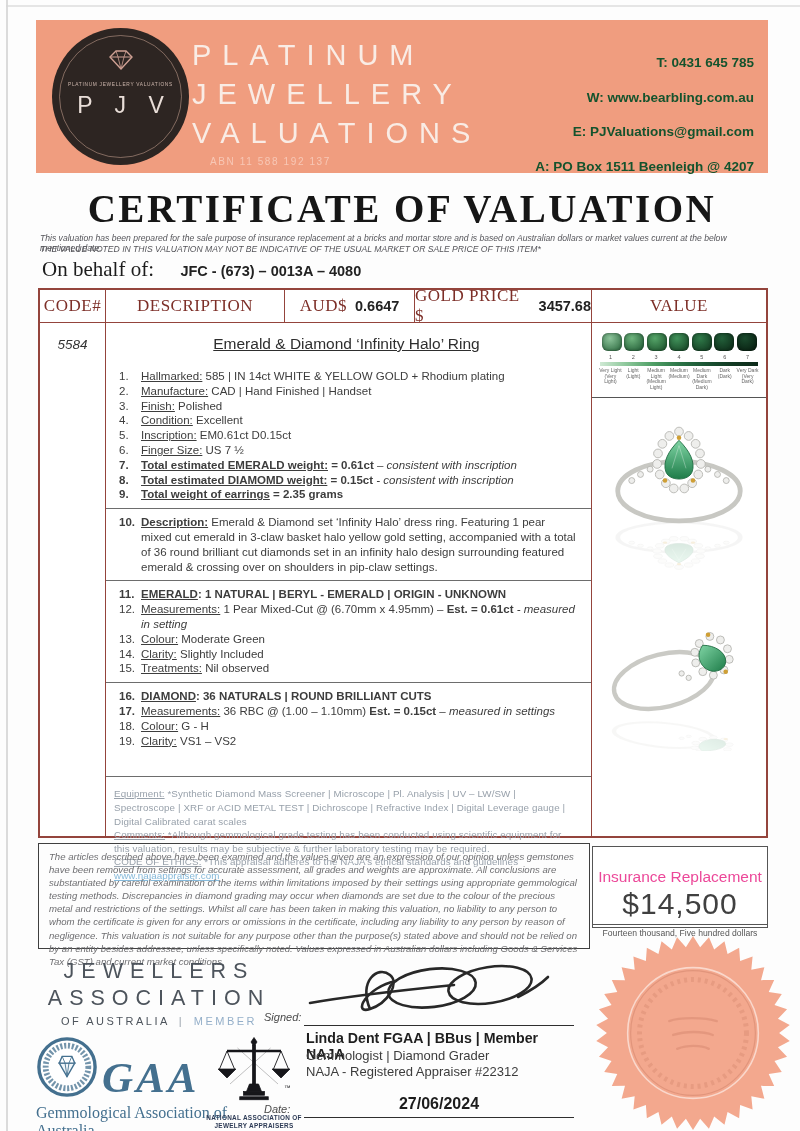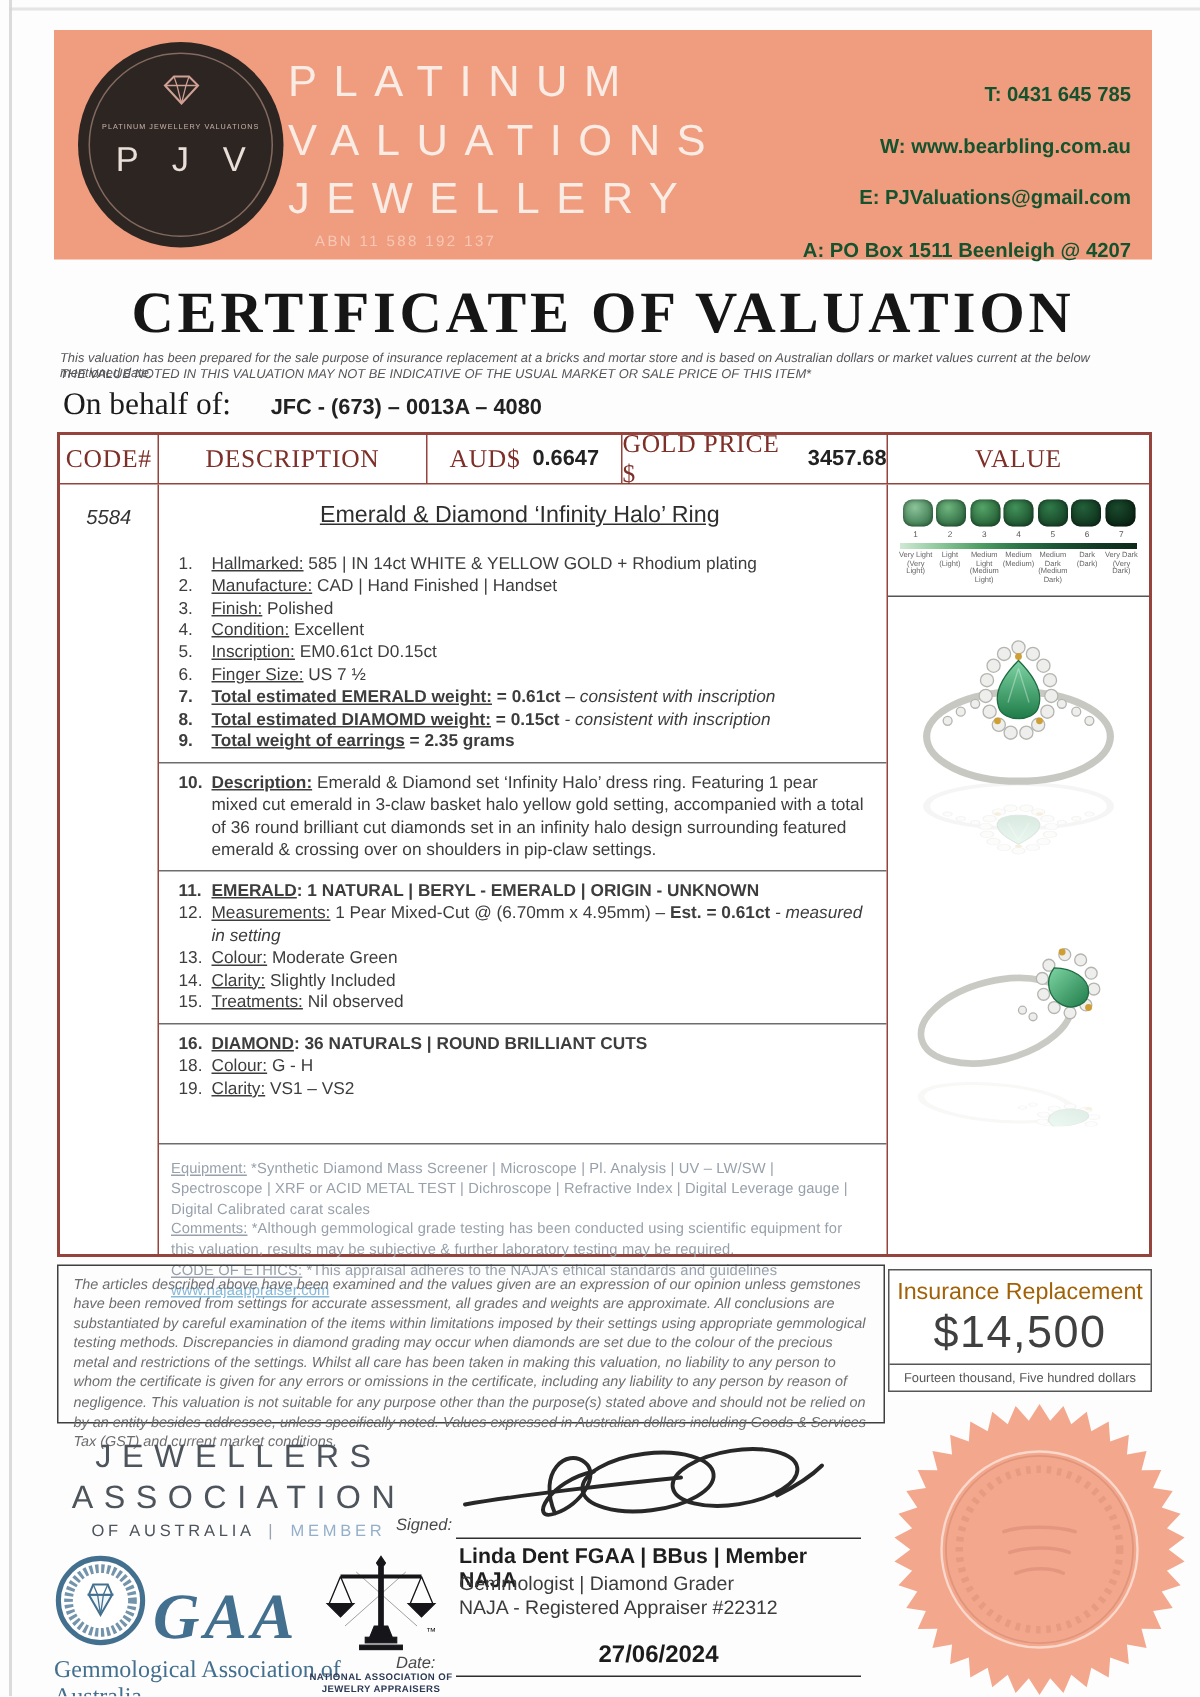--- a/index.html
+++ b/index.html
@@ -69,21 +69,21 @@
   .tone-labels { display:flex; }
   .tone-label { flex:1; text-align:center; font-size:5px; line-height:5.6px; color:#666; }
   .tone-label span { display:block; }
   .ring-photo { display:block; margin:16px auto 0; }
   .ring-photo.second { margin-top:34px; }
 
   
   .disclaimer-box { position:absolute; left:38px; top:843px; width:552px; height:106px; border:1.5px solid #3f3f3f;
                     padding:6px 10px; font-size:9.6px; font-style:italic; color:#6e6e71; line-height:13.1px; }
   .insurance-box { position:absolute; left:592px; top:846px; width:176px; height:82px; border:1.2px solid #555; text-align:center; background:#fff; }
-  .ins-title { font-size:15.5px; color:#a16207; margin-top:6px; }
+  .ins-title { font-size:15.5px; color:#ec4899; margin-top:21px; }
   .ins-value { font-size:30px; color:#404040; letter-spacing:1px; margin-top:1px; }
   .ins-divider { border-top:1.2px solid #555; margin-top:3px; }
   .ins-caption { font-size:8.6px; color:#555; margin-top:3px; }
 
   
   .jaa { position:absolute; left:40px; top:958px; width:238px; text-align:center; color:#4d545c; }
   .jaa-l1, .jaa-l2 { font-size:21.5px; letter-spacing:7px; line-height:27px; }
   .jaa-l3 { font-size:11px; letter-spacing:2.5px; margin-top:3px; }
   .jaa-sep { color:#9aa3ad; margin:0 4px; }
   .jaa-member { color:#94afc9; }
@@ -126,22 +126,22 @@
           <polygon points="8,1 18,1 24,7 13,19 2,7" fill="none" stroke="#cfa093" stroke-width="1.4"></polygon>
           <polyline points="2,7 24,7" stroke="#cfa093" stroke-width="1" fill="none"></polyline>
           <polyline points="8,1 10,7 13,19 16,7 18,1" stroke="#cfa093" stroke-width="0.8" fill="none"></polyline>
         </svg>
       </div>
       <div class="logo-arc">PLATINUM JEWELLERY VALUATIONS</div>
       <div class="logo-monogram">P J V</div>
     </div>
     <div class="brand">
       <div>PLATINUM</div>
+      <div>JEWELLERY</div>
       <div>VALUATIONS</div>
-      <div>JEWELLERY</div>
     </div>
     <div class="abn">ABN 11 588 192 137</div>
     <div class="contact">
       <div>T: 0431 645 785</div>
       <div>W: www.bearbling.com.au</div>
       <div>E: PJValuations@gmail.com</div>
       <div>A: PO Box 1511 Beenleigh @ 4207</div>
     </div>
   </header>
 
@@ -231,20 +231,24 @@
               <span class="txt"><span class="seg-u">Clarity:</span><span class="seg-p"> Slightly Included</span></span>
             </div>
             <div class="item">
               <span class="num">15.</span>
               <span class="txt"><span class="seg-u">Treatments:</span><span class="seg-p"> Nil observed</span></span>
             </div>
             <div class="divider"></div>
             <div class="item item-bold">
               <span class="num">16.</span>
               <span class="txt"><span class="seg-bu">DIAMOND</span><span class="seg-b">: 36 NATURALS | ROUND BRILLIANT CUTS</span></span>
+            </div>
+            <div class="item item-bold">
+              <span class="num">17.</span>
+              <span class="txt"><span class="seg-u">Measurements:</span><span class="seg-p"> 36 RBC @ (1.00 – 1.10mm) </span><span class="seg-b">Est. = 0.15ct</span><span class="seg-i"> – measured in settings</span></span>
             </div>
             <div class="item">
               <span class="num">18.</span>
               <span class="txt"><span class="seg-u">Colour:</span><span class="seg-p"> G - H</span></span>
             </div>
             <div class="item">
               <span class="num">19.</span>
               <span class="txt"><span class="seg-u">Clarity:</span><span class="seg-p"> VS1 – VS2</span></span>
             </div>
             <div class="divider divider-last"></div>

